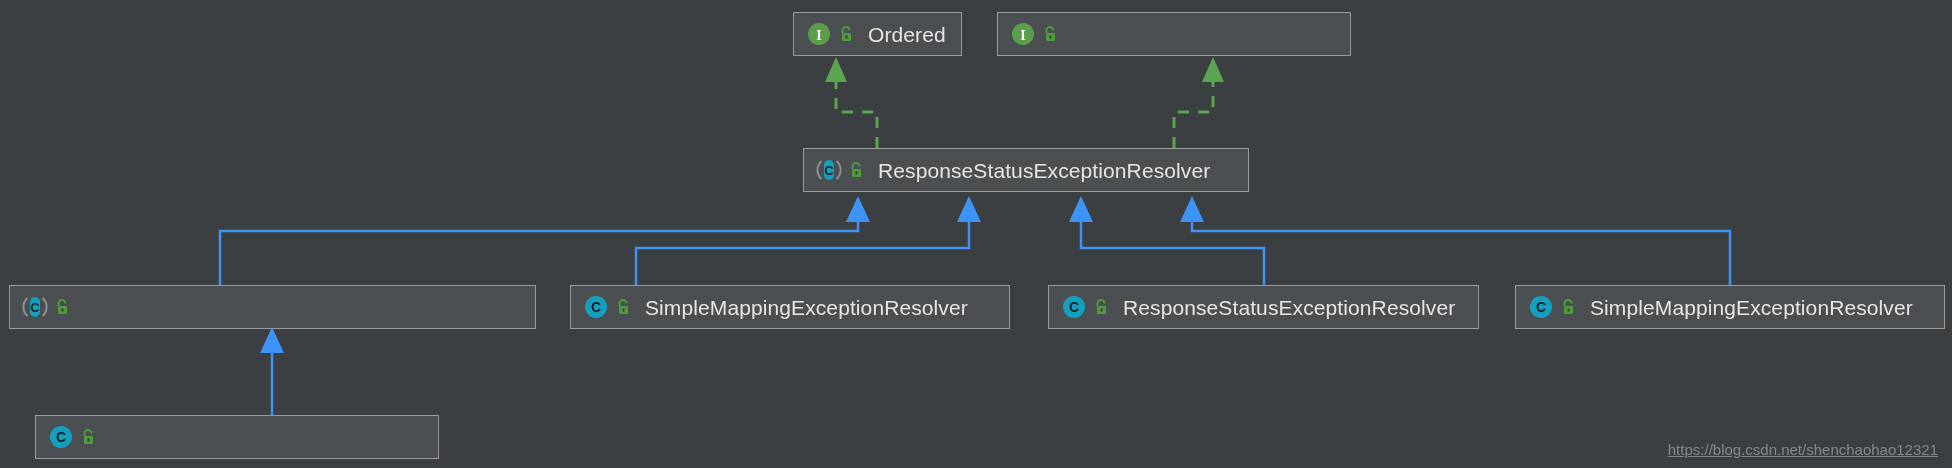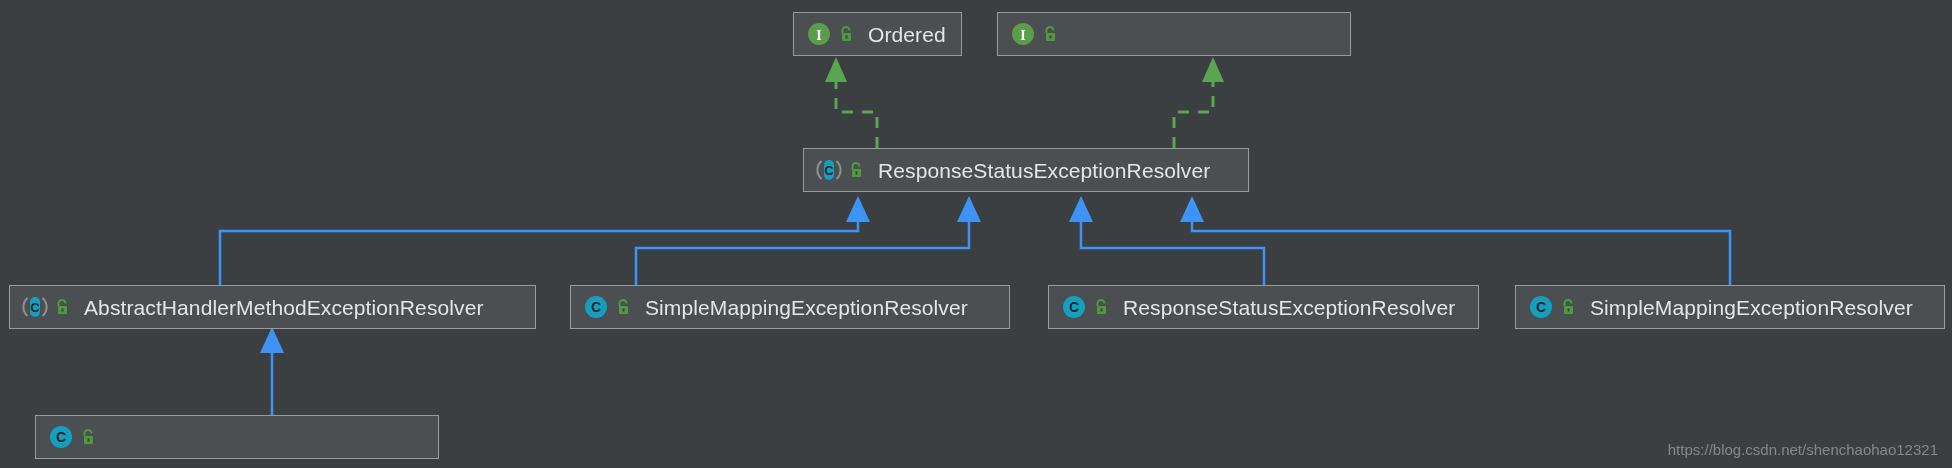--- a/index.html
+++ b/index.html
@@ -62,20 +62,21 @@
   }
   #watermark {
     position: absolute;
     right: 14px;
     bottom: 10px;
     color: #85888a;
     font-size: 15px;
     font-family: "Liberation Sans", sans-serif;
     white-space: nowrap;
     z-index: 9;
+    text-decoration: underline;
   }
 </style>
 </head>
 <body>
 
 <div id="diagram-canvas">
 
   <svg id="edge-layer" viewBox="0 0 1952 468" width="1952" height="468" xmlns="http://www.w3.org/2000/svg">
 
     <g>
@@ -167,21 +168,20 @@
         <path d="M20.5 4 A12 12 0 0 1 20.5 22" fill="none" stroke="#8e9192" stroke-width="2"></path>
         <rect x="8" y="3" width="10" height="20" rx="5" fill="#159fbf"></rect>
         <text x="13" y="18" font-family="Liberation Sans, sans-serif" font-size="13" font-weight="bold" fill="#1c2022" text-anchor="middle">C</text>
       </svg>
       <svg class="lock-icon" viewBox="0 0 16 18">
         <path d="M4.5 8 V5.5 A3.5 3.5 0 0 1 11.5 5.5" fill="none" stroke="#4e9a3e" stroke-width="2"></path>
         <rect x="4" y="8" width="9" height="8" rx="1" fill="#4e9a3e"></rect>
         <rect x="7.5" y="10.5" width="2" height="3" fill="#3c3f41"></rect>
       </svg>
     </span>
-    <span class="node-label">AbstractHandlerMethodExceptionResolver</span>
   </div>
 
   <div class="uml-node" style="left:570px; top:285px; width:440px;">
     <span class="icons">
       <svg class="type-icon" viewBox="0 0 26 26">
         <circle cx="13" cy="13" r="11" fill="#159fbf"></circle>
         <text x="13" y="18" font-family="Liberation Sans, sans-serif" font-size="14" font-weight="bold" fill="#1c2022" text-anchor="middle">C</text>
       </svg>
       <svg class="lock-icon" viewBox="0 0 16 18">
         <path d="M4.5 8 V5.5 A3.5 3.5 0 0 1 11.5 5.5" fill="none" stroke="#4e9a3e" stroke-width="2"></path>

